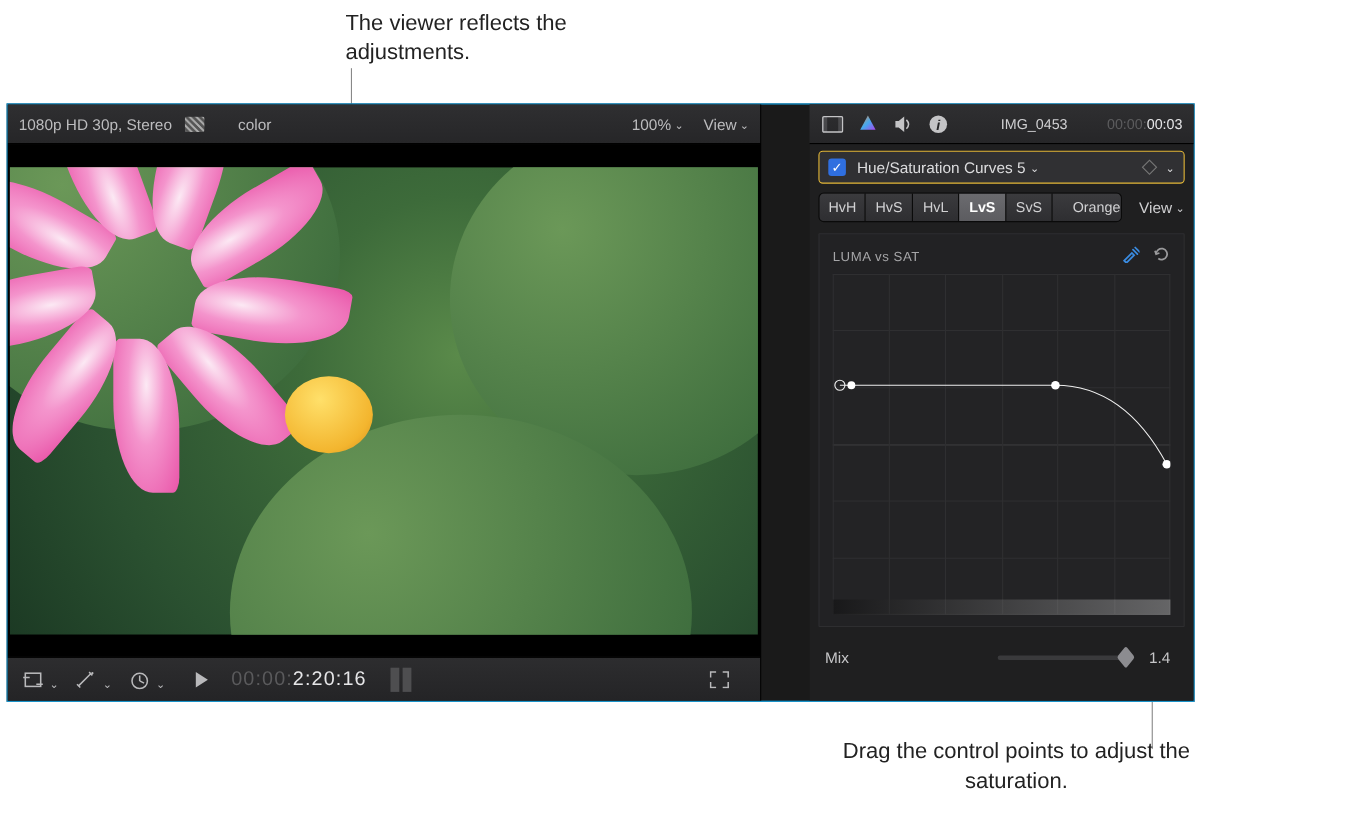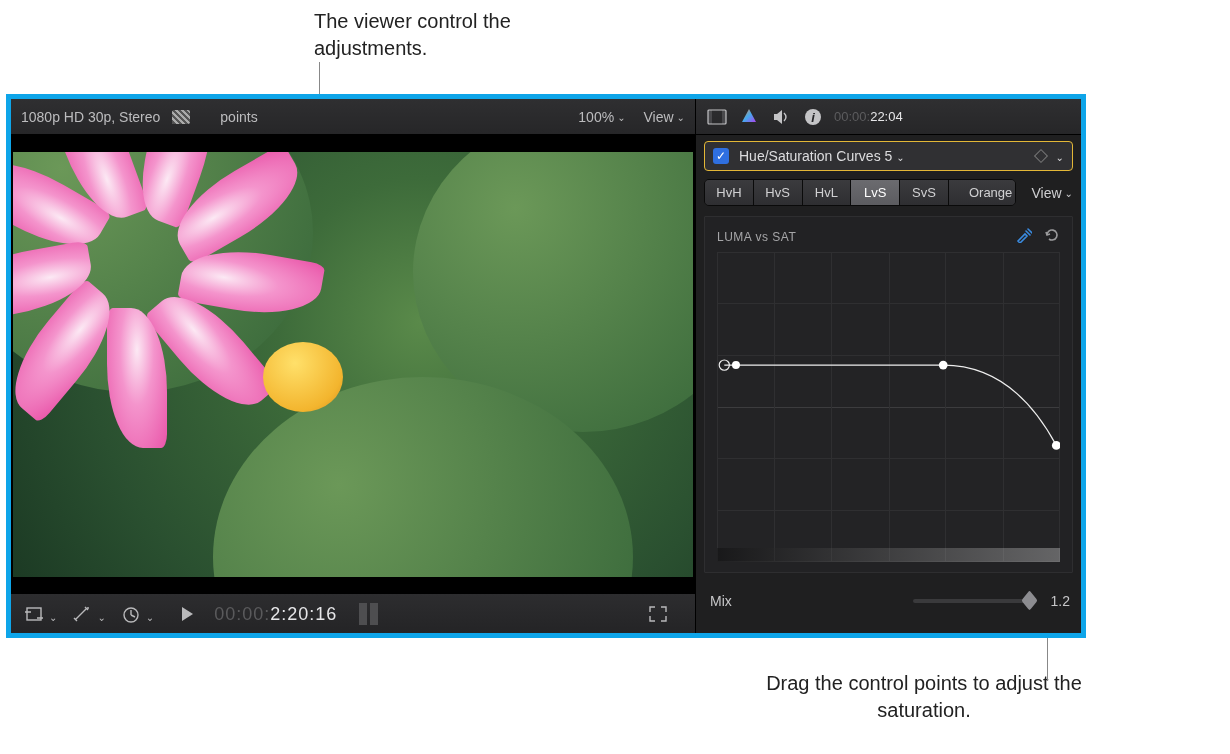--- a/index.html
+++ b/index.html
@@ -9,21 +9,22 @@
 .callout { position: absolute; font-size: 20px; color: #222; line-height: 1.35; }
 .callout-line { position: absolute; background: #888; }
 
 
 .app {
   position: absolute;
   top: 94px; left: 6px;
   width: 1080px; height: 544px;
   background: #1a1a1a;
   display: flex;
-  border: 5px solid #0ea5e9;
+  border: 1px solid #0ea5e9;
+  gap: 44px;
 }
 
 .viewer-pane { width: 685px; display: flex; flex-direction: column; border-right: 1px solid #000; }
 .inspector-pane { flex: 1; display: flex; flex-direction: column; background: #1f1f20; }
 
 
 .viewer-header {
   height: 36px;
   background: linear-gradient(#2f2f31, #262628);
   display: flex; align-items: center;
@@ -136,21 +137,21 @@
   border-radius:5px; overflow:hidden;justify-content:flex-end;
 }
 .seg {
   flex:1; text-align:center;
   padding: 5px 0;
   background: linear-gradient(#3b3b3e,#2e2e31);
   color:#d0d0d2; font-size:13px;
   border-right:1px solid #0a0a0a;
 }
 .seg:last-child { border-right:none;padding-left:18px; }
-.seg.active { background: linear-gradient(#6b6b6f,#5c5c60); color:#fff; }
+.seg.active { background: linear-gradient(#6b6b6f,#5c5c60); color:#fff;font-weight:bold; }
 .view-dd { margin-left:16px; color:#cfcfd1; font-size:14px; display:flex; align-items:center; gap:3px; }
 
 
 .curve-panel { margin: 6px 8px; background:#222224; border-radius:1px; padding: 10px 12px; border:1px solid #2e2e30; }
 .curve-title-row { display:flex; align-items:center; margin-bottom:6px; }
 .curve-title { color:#a6a6a8; font-size:12px; letter-spacing:0.5px; }
 .eyedrop { margin-left:auto; color:#3a8be0; font-size:15px; margin-right:12px;}
 .resetb { color:#9a9a9c; font-size:15px; }
 
 .curve-area {
@@ -161,48 +162,48 @@
 .grid { position:absolute; inset:0; }
 .gl { position:absolute; background:#2f2f31; }
 .luma-grad {
   position:absolute; left:0; right:0; bottom:0; height:14px;
   background: linear-gradient(to right, #000 0%, #fff 100%);
   opacity: 0.3;
 }
 .curve-svg { position:absolute; inset:0; }
 
 
-.mix-row { margin: 6px 5px 0 8px; display:flex; align-items:center; padding: 8px 6px; color:#c6c6c8; font-size:14px;text-align:center; }
+.mix-row { margin: 6px 15px 0 8px; display:flex; align-items:center; padding: 8px 6px; color:#c6c6c8; font-size:14px;text-align:center; }
 .mix-slider { width: 120px; height: 4px; background:#3a3a3c; border-radius:2px; position:relative; margin-left:auto; margin-right:18px; }
 .mix-thumb { position:absolute; right:-3px; top:-5px; width:13px; height:13px; background:#8c8c90; border-radius:2px; transform: rotate(45deg) skew(6deg,6deg); }
 
 svg.icon { display:block; }
 </style>
 </head>
 <body>
 
 <div class="callout" style="top:8px; left:314px; width:300px;">
-  <span>The viewer control the adjustments.</span>
+  <span>The viewer reflects the adjustments.</span>
 </div>
 <div class="callout-line" style="left:319px; top:62px; width:1px; height:218px;"></div>
 
 <div class="callout" style="top:670px; left:764px; width:320px; text-align:center;">
   <span>Drag the control points to adjust the saturation.</span>
 </div>
 <div class="callout-line" style="left:1047px; top:504px; width:1px; height:177px;"></div>
 
 <div class="app">
 
   <div class="viewer-pane">
     <div class="viewer-header">
       <div class="vh-left">
         <span>1080p HD 30p, Stereo</span>
         <span class="clapper"></span>
         <span style="width:6px"></span>
-        <span>points</span>
+        <span>color</span>
       </div>
       <div class="vh-spacer"></div>
       <div class="vh-zoom">
         <span>100%</span>
         <span class="caret">⌄</span>
       </div>
       <div class="vh-view">
         <span>View</span>
         <span class="caret">⌄</span>
       </div>
@@ -301,22 +302,23 @@
             <path d="M2 5 H5 L10 1 V15 L5 11 H2 Z" fill="#c4c4c6"></path>
             <path d="M12 4 Q16 8 12 12" stroke="#c4c4c6" fill="none" stroke-width="1.4"></path>
           </svg>
       </div>
       <div class="iicon">
         <svg width="18" height="18">
             <circle cx="9" cy="9" r="8" fill="#c4c4c6"></circle>
             <text x="9" y="14" text-anchor="middle" font-family="Georgia" font-style="italic" font-weight="bold" font-size="13" fill="#262628">i</text>
           </svg>
       </div>
+      <div class="clip-name">IMG_0453</div>
       <div class="clip-time">
-        <span class="ct-gray">00:00:</span><span class="ct-white">22:04</span>
+        <span class="ct-gray">00:00:</span><span class="ct-white">00:03</span>
       </div>
     </div>
 
     <div class="effect-header">
       <div class="checkbox"></div>
       <span>Hue/Saturation Curves 5</span>
       <span class="caret" style="margin-left:4px;">⌄</span>
       <div class="kf-diamond"></div>
       <span class="caret">⌄</span>
     </div>
@@ -377,17 +379,17 @@
           <circle cx="465" cy="265" r="6" fill="#fff"></circle>
         </svg>
       </div>
     </div>
 
     <div class="mix-row">
       <span>Mix</span>
       <div class="mix-slider">
         <div class="mix-thumb"></div>
       </div>
-      <span>1.2</span>
+      <span>1.4</span>
     </div>
 
   </div>
 </div>
 
 </body></html>

